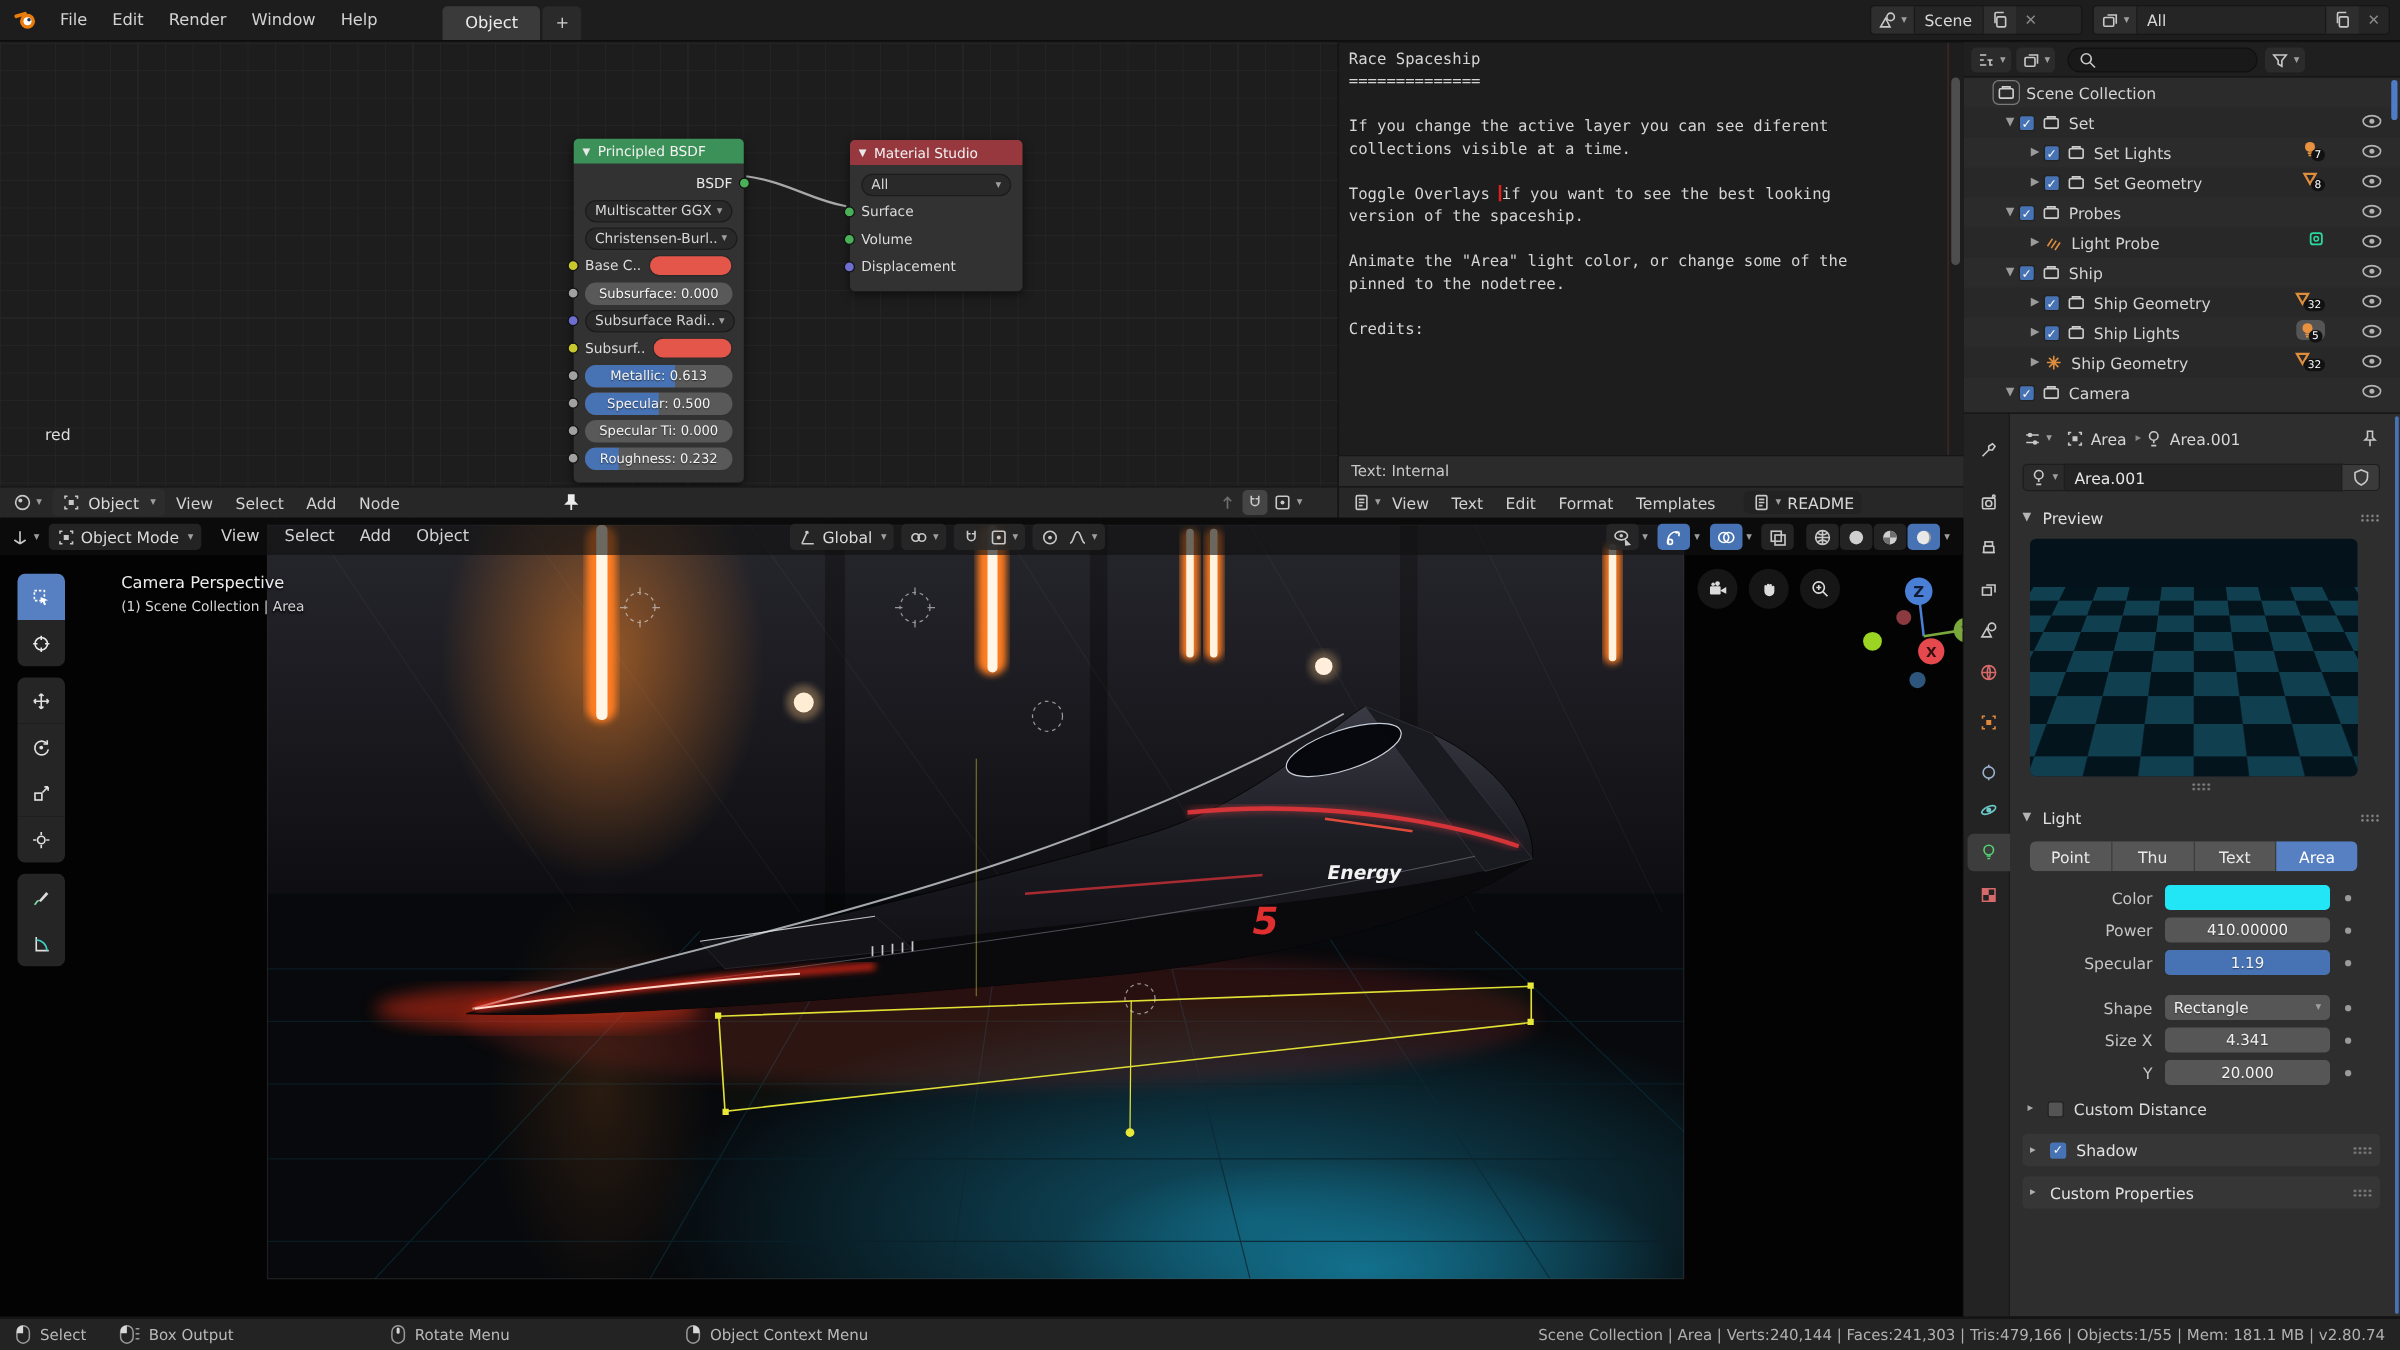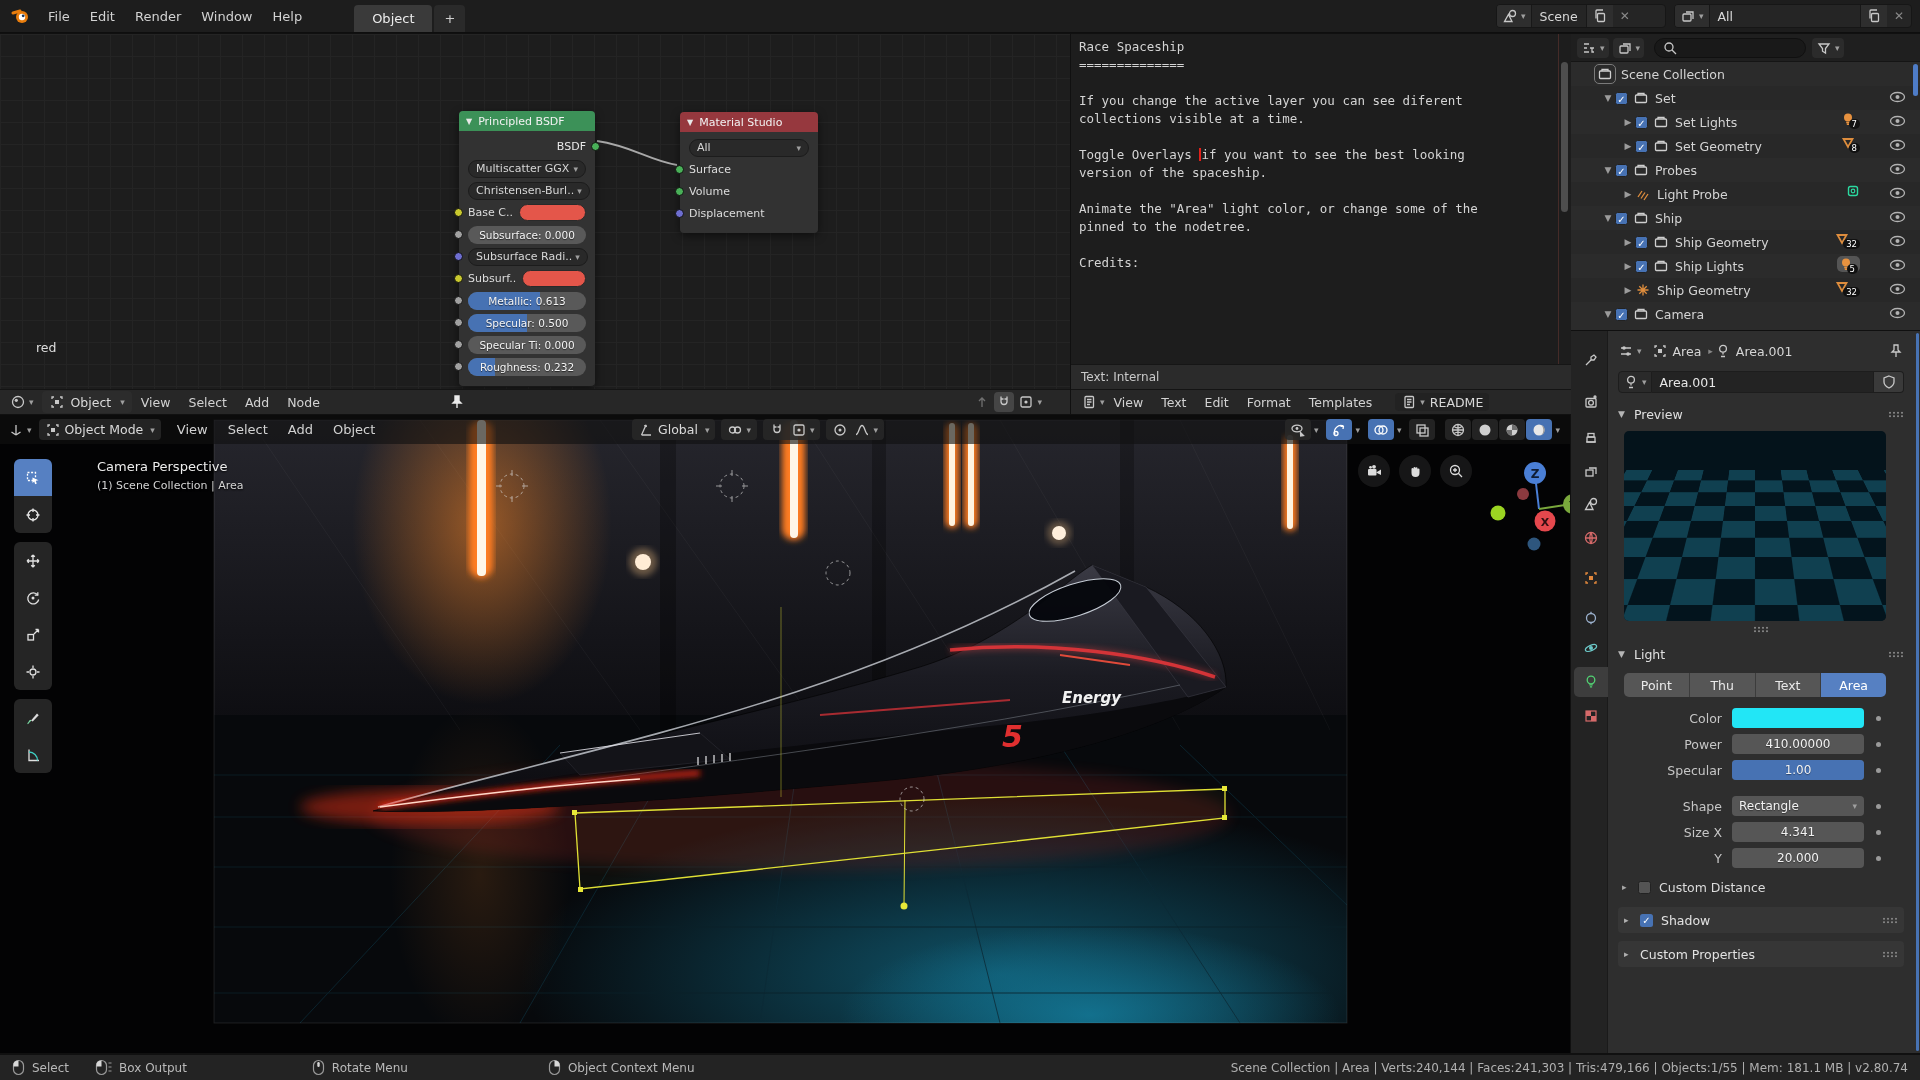--- a/index.html
+++ b/index.html
@@ -1271,21 +1271,21 @@
             <span class="flabel">Power</span>
             <div class="fwidget">
               <span class="t">410.00000</span>
             </div>
             <span class="kdot"></span>
           </div>
           <div class="frow">
             <span class="flabel">Specular</span>
             <div class="fwidget">
               <div class="fill" style="width: 100%;"></div>
-              <span class="t">1.00</span>
+              <span class="t">1.19</span>
             </div>
             <span class="kdot"></span>
           </div>
           <div class="frow gap">
             <span class="flabel">Shape</span>
             <div class="fwidget dd">
               <span class="t">Rectangle</span>
               <span class="chev">▾</span>
             </div>
             <span class="kdot"></span>

